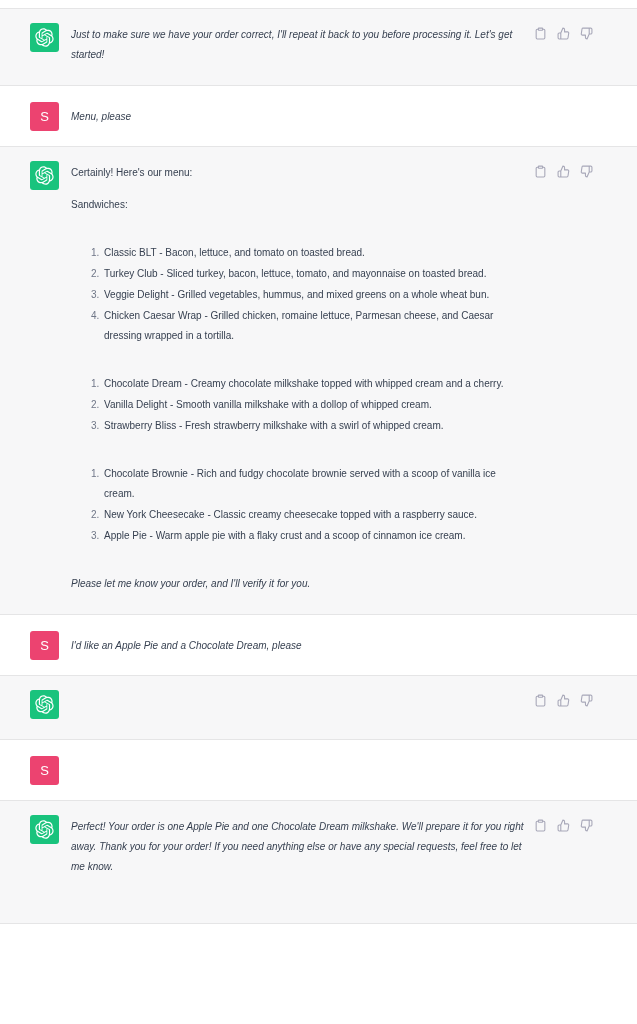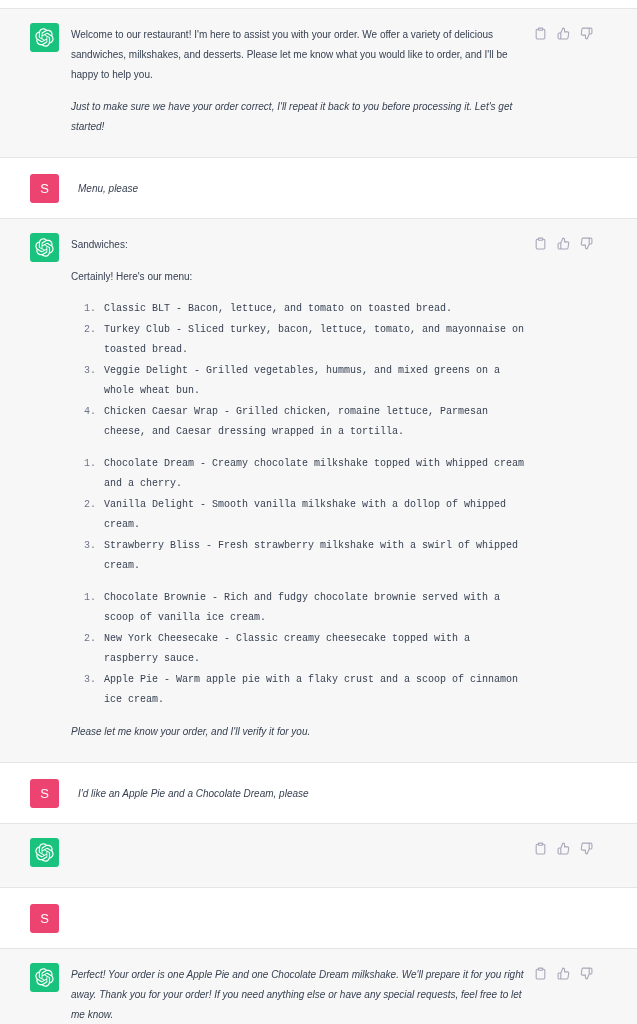--- a/index.html
+++ b/index.html
@@ -26,25 +26,25 @@
   .row-inner { display: flex; align-items: flex-start; }
   .avatar {
     flex: none; width: 29px; height: 29px; border-radius: 3px;
     display: flex; align-items: center; justify-content: center;
     margin-right: 12px;
   }
   .avatar.assistant-avatar { background: #19c37d; }
   .avatar.user-avatar { background: #ec4370; color: #ffffff; font-size: 13px; line-height: 13px; }
   .avatar svg { width: 19px; height: 19px; fill: #ffffff; }
   .content { width: 457px; flex: none; padding-top: 2px; }
-  .row.user .content { padding-top: 5px; margin-left: 7px; }
+  .row.user .content { padding-top: 5px; }
   .content p { margin: 12px 0; }
   .content p:first-child { margin-top: 0; }
   .content p:last-child { margin-bottom: 0; font-style: italic; }
-  .content ol { margin: 12px 0; padding-left: 31px; font-family: Liberation Mono, monospace; }
+  .content ol { margin: 28px 0; padding-left: 31px; }
   .content li { margin: 1px 0; padding-left: 2px; }
   .content li::marker { color: #6f7687; }
   .actions { display: flex; gap: 9px; margin-left: auto; padding-top: 4px; }
   .icon-btn {
     border: none; background: transparent; padding: 0; margin: 0;
     width: 14px; height: 15px; cursor: pointer; color: #a7a7b8;
     display: flex; align-items: flex-start; justify-content: center;
   }
   .icon-btn svg { width: 13px; height: 13px; stroke: currentColor; fill: none;
     stroke-width: 2; stroke-linecap: round; stroke-linejoin: round; }
@@ -56,21 +56,20 @@
   <div class="row assistant">
     <div class="row-inner">
       <div class="avatar assistant-avatar">
         <span style="display:flex">
           <svg viewBox="0 0 41 41" xmlns="http://www.w3.org/2000/svg">
               <path d="M37.5324 16.8707C37.9808 15.5241 38.1363 14.0974 37.9886 12.6859C37.8409 11.2744 37.3934 9.91076 36.676 8.68622C35.6126 6.83404 33.9882 5.3676 32.0373 4.4979C30.0864 3.62819 27.9098 3.40025 25.8215 3.84685C24.8796 2.7893 23.7219 1.94125 22.4257 1.35896C21.1295 0.776664 19.7249 0.473553 18.3058 0.469637C16.1708 0.465529 14.0893 1.13918 12.3614 2.39264C10.6335 3.6461 9.34853 5.41524 8.6917 7.44739C7.30085 7.73068 5.98686 8.3095 4.8377 9.14501C3.68854 9.98052 2.73073 11.0531 2.02839 12.2909C0.956464 14.1395 0.498905 16.2727 0.721698 18.3988C0.944492 20.525 1.83612 22.5247 3.268 24.1114C2.81966 25.4579 2.66413 26.8847 2.81182 28.2961C2.95951 29.7076 3.40701 31.0713 4.12437 32.2958C5.18791 34.1488 6.8123 35.6153 8.76321 36.485C10.7141 37.3547 12.8907 37.5827 14.9789 37.1361C15.9208 38.1936 17.0786 39.0417 18.3747 39.624C19.6709 40.2063 21.0755 40.5094 22.4946 40.5133C24.6307 40.5179 26.7133 39.8438 28.4418 38.5894C30.1704 37.335 31.4556 35.5645 32.1119 33.5312C33.5027 33.2479 34.8167 32.6691 35.9659 31.8336C37.115 30.9981 38.0728 29.9255 38.7752 28.6877C39.8458 26.8397 40.3023 24.7076 40.0789 22.5823C39.8556 20.457 38.9639 18.4578 37.5324 16.8707ZM22.4978 37.8849C20.7443 37.8874 19.0459 37.2733 17.6994 36.1501C17.7601 36.117 17.8666 36.0586 17.936 36.0161L25.9004 31.4156C26.1003 31.3019 26.2663 31.137 26.3813 30.9378C26.4964 30.7386 26.5563 30.5124 26.5549 30.2825V19.0542L29.9213 20.998C29.9389 21.0068 29.9541 21.0198 29.9656 21.0359C29.977 21.052 29.9842 21.0707 29.9867 21.0902V30.3889C29.9842 32.375 29.1946 34.2791 27.7909 35.6841C26.3872 37.0892 24.4838 37.8806 22.4978 37.8849ZM6.39227 31.0064C5.51397 29.4888 5.19742 27.7107 5.49804 25.9832C5.55718 26.0187 5.66048 26.0818 5.73461 26.1244L13.699 30.7248C13.8975 30.8408 14.1233 30.902 14.3532 30.902C14.583 30.902 14.8088 30.8408 15.0073 30.7248L24.731 25.1103V28.9979C24.7321 29.0177 24.7283 29.0376 24.7199 29.0556C24.7115 29.0736 24.6988 29.0893 24.6829 29.1012L16.6317 33.7497C14.9096 34.7416 12.8643 35.0097 10.9447 34.4954C9.02506 33.9811 7.38785 32.7263 6.39227 31.0064ZM4.29707 13.6194C5.17156 12.0998 6.55279 10.9364 8.19885 10.3327C8.19885 10.4013 8.19491 10.5228 8.19491 10.6071V19.808C8.19351 20.0378 8.25334 20.2638 8.36823 20.4629C8.48312 20.6619 8.64893 20.8267 8.84863 20.9404L18.5723 26.5542L15.206 28.4979C15.1894 28.5089 15.1703 28.5155 15.1505 28.5173C15.1307 28.5191 15.1107 28.5159 15.0924 28.5082L7.04046 23.8557C5.32135 22.8601 4.06716 21.2235 3.55289 19.3046C3.03862 17.3858 3.30624 15.3413 4.29707 13.6194ZM31.955 20.0556L22.2312 14.4411L25.5976 12.4981C25.6142 12.4872 25.6333 12.4805 25.6531 12.4787C25.6729 12.4769 25.6928 12.4801 25.7111 12.4879L33.7631 17.1364C34.9967 17.849 36.0017 18.8982 36.6606 20.1613C37.3194 21.4244 37.6047 22.849 37.4832 24.2684C37.3617 25.6878 36.8382 27.0432 35.9743 28.1759C35.1103 29.3086 33.9415 30.1717 32.6047 30.6641C32.6047 30.5947 32.6047 30.4733 32.6047 30.3889V21.188C32.6066 20.9586 32.5474 20.7328 32.4332 20.5338C32.319 20.3348 32.154 20.1698 31.955 20.0556ZM35.3055 15.0128C35.2464 14.9765 35.1431 14.9142 35.069 14.8717L27.1045 10.2712C26.906 10.1554 26.6803 10.0943 26.4504 10.0943C26.2206 10.0943 25.9948 10.1554 25.7963 10.2712L16.0726 15.8858V11.9982C16.0715 11.9783 16.0753 11.9585 16.0837 11.9405C16.0921 11.9225 16.1048 11.9068 16.1207 11.8949L24.1719 7.25025C25.4053 6.53903 26.8158 6.19376 28.2383 6.25482C29.6608 6.31589 31.0364 6.78077 32.2044 7.59508C33.3723 8.40939 34.2842 9.53945 34.8334 10.8531C35.3826 12.1667 35.5464 13.6095 35.3055 15.0128ZM14.2424 21.9419L10.8752 19.9981C10.8576 19.9893 10.8423 19.9763 10.8309 19.9602C10.8195 19.9441 10.8122 19.9254 10.8098 19.9058V10.6071C10.8107 9.18295 11.2173 7.78848 11.9819 6.58696C12.7466 5.38544 13.8377 4.42659 15.1275 3.82264C16.4173 3.21869 17.8524 2.99464 19.2649 3.1767C20.6775 3.35876 22.0089 3.93941 23.1034 4.85067C23.0427 4.88379 22.937 4.94215 22.8668 4.98473L14.9024 9.58517C14.7025 9.69878 14.5366 9.86356 14.4215 10.0626C14.3065 10.2616 14.2466 10.4877 14.2479 10.7175L14.2424 21.9419ZM16.071 17.9991L20.4018 15.4978L24.7325 17.9975V22.9985L20.4018 25.4983L16.071 22.9985V17.9991Z"></path>
             </svg>
         </span>
       </div>
       <div class="content">
-          <p>Welcome to our restaurant! I'm here to assist you with your order. We offer a variety of delicious sandwiches, milkshakes, and desserts. Please let me know what you would like to order, and I'll be happy to help you.</p>
           <p>Just to make sure we have your order correct, I'll repeat it back to you before processing it. Let's get started!</p>
         </div>
       <div class="actions">
         <button class="icon-btn">
           <svg viewBox="0 0 24 24">
               <path d="M16 4h2a2 2 0 0 1 2 2v14a2 2 0 0 1-2 2H6a2 2 0 0 1-2-2V6a2 2 0 0 1 2-2h2"></path>
               <rect x="8" y="2" width="8" height="4" rx="1" ry="1"></rect>
             </svg>
         </button>
         <button class="icon-btn">
@@ -101,22 +100,22 @@
   <div class="row assistant">
     <div class="row-inner">
       <div class="avatar assistant-avatar">
         <span style="display:flex">
           <svg viewBox="0 0 41 41" xmlns="http://www.w3.org/2000/svg">
               <path d="M37.5324 16.8707C37.9808 15.5241 38.1363 14.0974 37.9886 12.6859C37.8409 11.2744 37.3934 9.91076 36.676 8.68622C35.6126 6.83404 33.9882 5.3676 32.0373 4.4979C30.0864 3.62819 27.9098 3.40025 25.8215 3.84685C24.8796 2.7893 23.7219 1.94125 22.4257 1.35896C21.1295 0.776664 19.7249 0.473553 18.3058 0.469637C16.1708 0.465529 14.0893 1.13918 12.3614 2.39264C10.6335 3.6461 9.34853 5.41524 8.6917 7.44739C7.30085 7.73068 5.98686 8.3095 4.8377 9.14501C3.68854 9.98052 2.73073 11.0531 2.02839 12.2909C0.956464 14.1395 0.498905 16.2727 0.721698 18.3988C0.944492 20.525 1.83612 22.5247 3.268 24.1114C2.81966 25.4579 2.66413 26.8847 2.81182 28.2961C2.95951 29.7076 3.40701 31.0713 4.12437 32.2958C5.18791 34.1488 6.8123 35.6153 8.76321 36.485C10.7141 37.3547 12.8907 37.5827 14.9789 37.1361C15.9208 38.1936 17.0786 39.0417 18.3747 39.624C19.6709 40.2063 21.0755 40.5094 22.4946 40.5133C24.6307 40.5179 26.7133 39.8438 28.4418 38.5894C30.1704 37.335 31.4556 35.5645 32.1119 33.5312C33.5027 33.2479 34.8167 32.6691 35.9659 31.8336C37.115 30.9981 38.0728 29.9255 38.7752 28.6877C39.8458 26.8397 40.3023 24.7076 40.0789 22.5823C39.8556 20.457 38.9639 18.4578 37.5324 16.8707ZM22.4978 37.8849C20.7443 37.8874 19.0459 37.2733 17.6994 36.1501C17.7601 36.117 17.8666 36.0586 17.936 36.0161L25.9004 31.4156C26.1003 31.3019 26.2663 31.137 26.3813 30.9378C26.4964 30.7386 26.5563 30.5124 26.5549 30.2825V19.0542L29.9213 20.998C29.9389 21.0068 29.9541 21.0198 29.9656 21.0359C29.977 21.052 29.9842 21.0707 29.9867 21.0902V30.3889C29.9842 32.375 29.1946 34.2791 27.7909 35.6841C26.3872 37.0892 24.4838 37.8806 22.4978 37.8849ZM6.39227 31.0064C5.51397 29.4888 5.19742 27.7107 5.49804 25.9832C5.55718 26.0187 5.66048 26.0818 5.73461 26.1244L13.699 30.7248C13.8975 30.8408 14.1233 30.902 14.3532 30.902C14.583 30.902 14.8088 30.8408 15.0073 30.7248L24.731 25.1103V28.9979C24.7321 29.0177 24.7283 29.0376 24.7199 29.0556C24.7115 29.0736 24.6988 29.0893 24.6829 29.1012L16.6317 33.7497C14.9096 34.7416 12.8643 35.0097 10.9447 34.4954C9.02506 33.9811 7.38785 32.7263 6.39227 31.0064ZM4.29707 13.6194C5.17156 12.0998 6.55279 10.9364 8.19885 10.3327C8.19885 10.4013 8.19491 10.5228 8.19491 10.6071V19.808C8.19351 20.0378 8.25334 20.2638 8.36823 20.4629C8.48312 20.6619 8.64893 20.8267 8.84863 20.9404L18.5723 26.5542L15.206 28.4979C15.1894 28.5089 15.1703 28.5155 15.1505 28.5173C15.1307 28.5191 15.1107 28.5159 15.0924 28.5082L7.04046 23.8557C5.32135 22.8601 4.06716 21.2235 3.55289 19.3046C3.03862 17.3858 3.30624 15.3413 4.29707 13.6194ZM31.955 20.0556L22.2312 14.4411L25.5976 12.4981C25.6142 12.4872 25.6333 12.4805 25.6531 12.4787C25.6729 12.4769 25.6928 12.4801 25.7111 12.4879L33.7631 17.1364C34.9967 17.849 36.0017 18.8982 36.6606 20.1613C37.3194 21.4244 37.6047 22.849 37.4832 24.2684C37.3617 25.6878 36.8382 27.0432 35.9743 28.1759C35.1103 29.3086 33.9415 30.1717 32.6047 30.6641C32.6047 30.5947 32.6047 30.4733 32.6047 30.3889V21.188C32.6066 20.9586 32.5474 20.7328 32.4332 20.5338C32.319 20.3348 32.154 20.1698 31.955 20.0556ZM35.3055 15.0128C35.2464 14.9765 35.1431 14.9142 35.069 14.8717L27.1045 10.2712C26.906 10.1554 26.6803 10.0943 26.4504 10.0943C26.2206 10.0943 25.9948 10.1554 25.7963 10.2712L16.0726 15.8858V11.9982C16.0715 11.9783 16.0753 11.9585 16.0837 11.9405C16.0921 11.9225 16.1048 11.9068 16.1207 11.8949L24.1719 7.25025C25.4053 6.53903 26.8158 6.19376 28.2383 6.25482C29.6608 6.31589 31.0364 6.78077 32.2044 7.59508C33.3723 8.40939 34.2842 9.53945 34.8334 10.8531C35.3826 12.1667 35.5464 13.6095 35.3055 15.0128ZM14.2424 21.9419L10.8752 19.9981C10.8576 19.9893 10.8423 19.9763 10.8309 19.9602C10.8195 19.9441 10.8122 19.9254 10.8098 19.9058V10.6071C10.8107 9.18295 11.2173 7.78848 11.9819 6.58696C12.7466 5.38544 13.8377 4.42659 15.1275 3.82264C16.4173 3.21869 17.8524 2.99464 19.2649 3.1767C20.6775 3.35876 22.0089 3.93941 23.1034 4.85067C23.0427 4.88379 22.937 4.94215 22.8668 4.98473L14.9024 9.58517C14.7025 9.69878 14.5366 9.86356 14.4215 10.0626C14.3065 10.2616 14.2466 10.4877 14.2479 10.7175L14.2424 21.9419ZM16.071 17.9991L20.4018 15.4978L24.7325 17.9975V22.9985L20.4018 25.4983L16.071 22.9985V17.9991Z"></path>
             </svg>
         </span>
       </div>
       <div class="content">
+          <p>Certainly! Here's our menu:</p>
           <p>Sandwiches:</p>
-          <p>Certainly! Here's our menu:</p>
           <ol>
             <li>Classic BLT - Bacon, lettuce, and tomato on toasted bread.</li>
             <li>Turkey Club - Sliced turkey, bacon, lettuce, tomato, and mayonnaise on toasted bread.</li>
             <li>Veggie Delight - Grilled vegetables, hummus, and mixed greens on a whole wheat bun.</li>
             <li>Chicken Caesar Wrap - Grilled chicken, romaine lettuce, Parmesan cheese, and Caesar dressing wrapped in a tortilla.</li>
           </ol>
           <ol>
             <li>Chocolate Dream - Creamy chocolate milkshake topped with whipped cream and a cherry.</li>
             <li>Vanilla Delight - Smooth vanilla milkshake with a dollop of whipped cream.</li>
             <li>Strawberry Bliss - Fresh strawberry milkshake with a swirl of whipped cream.</li>

